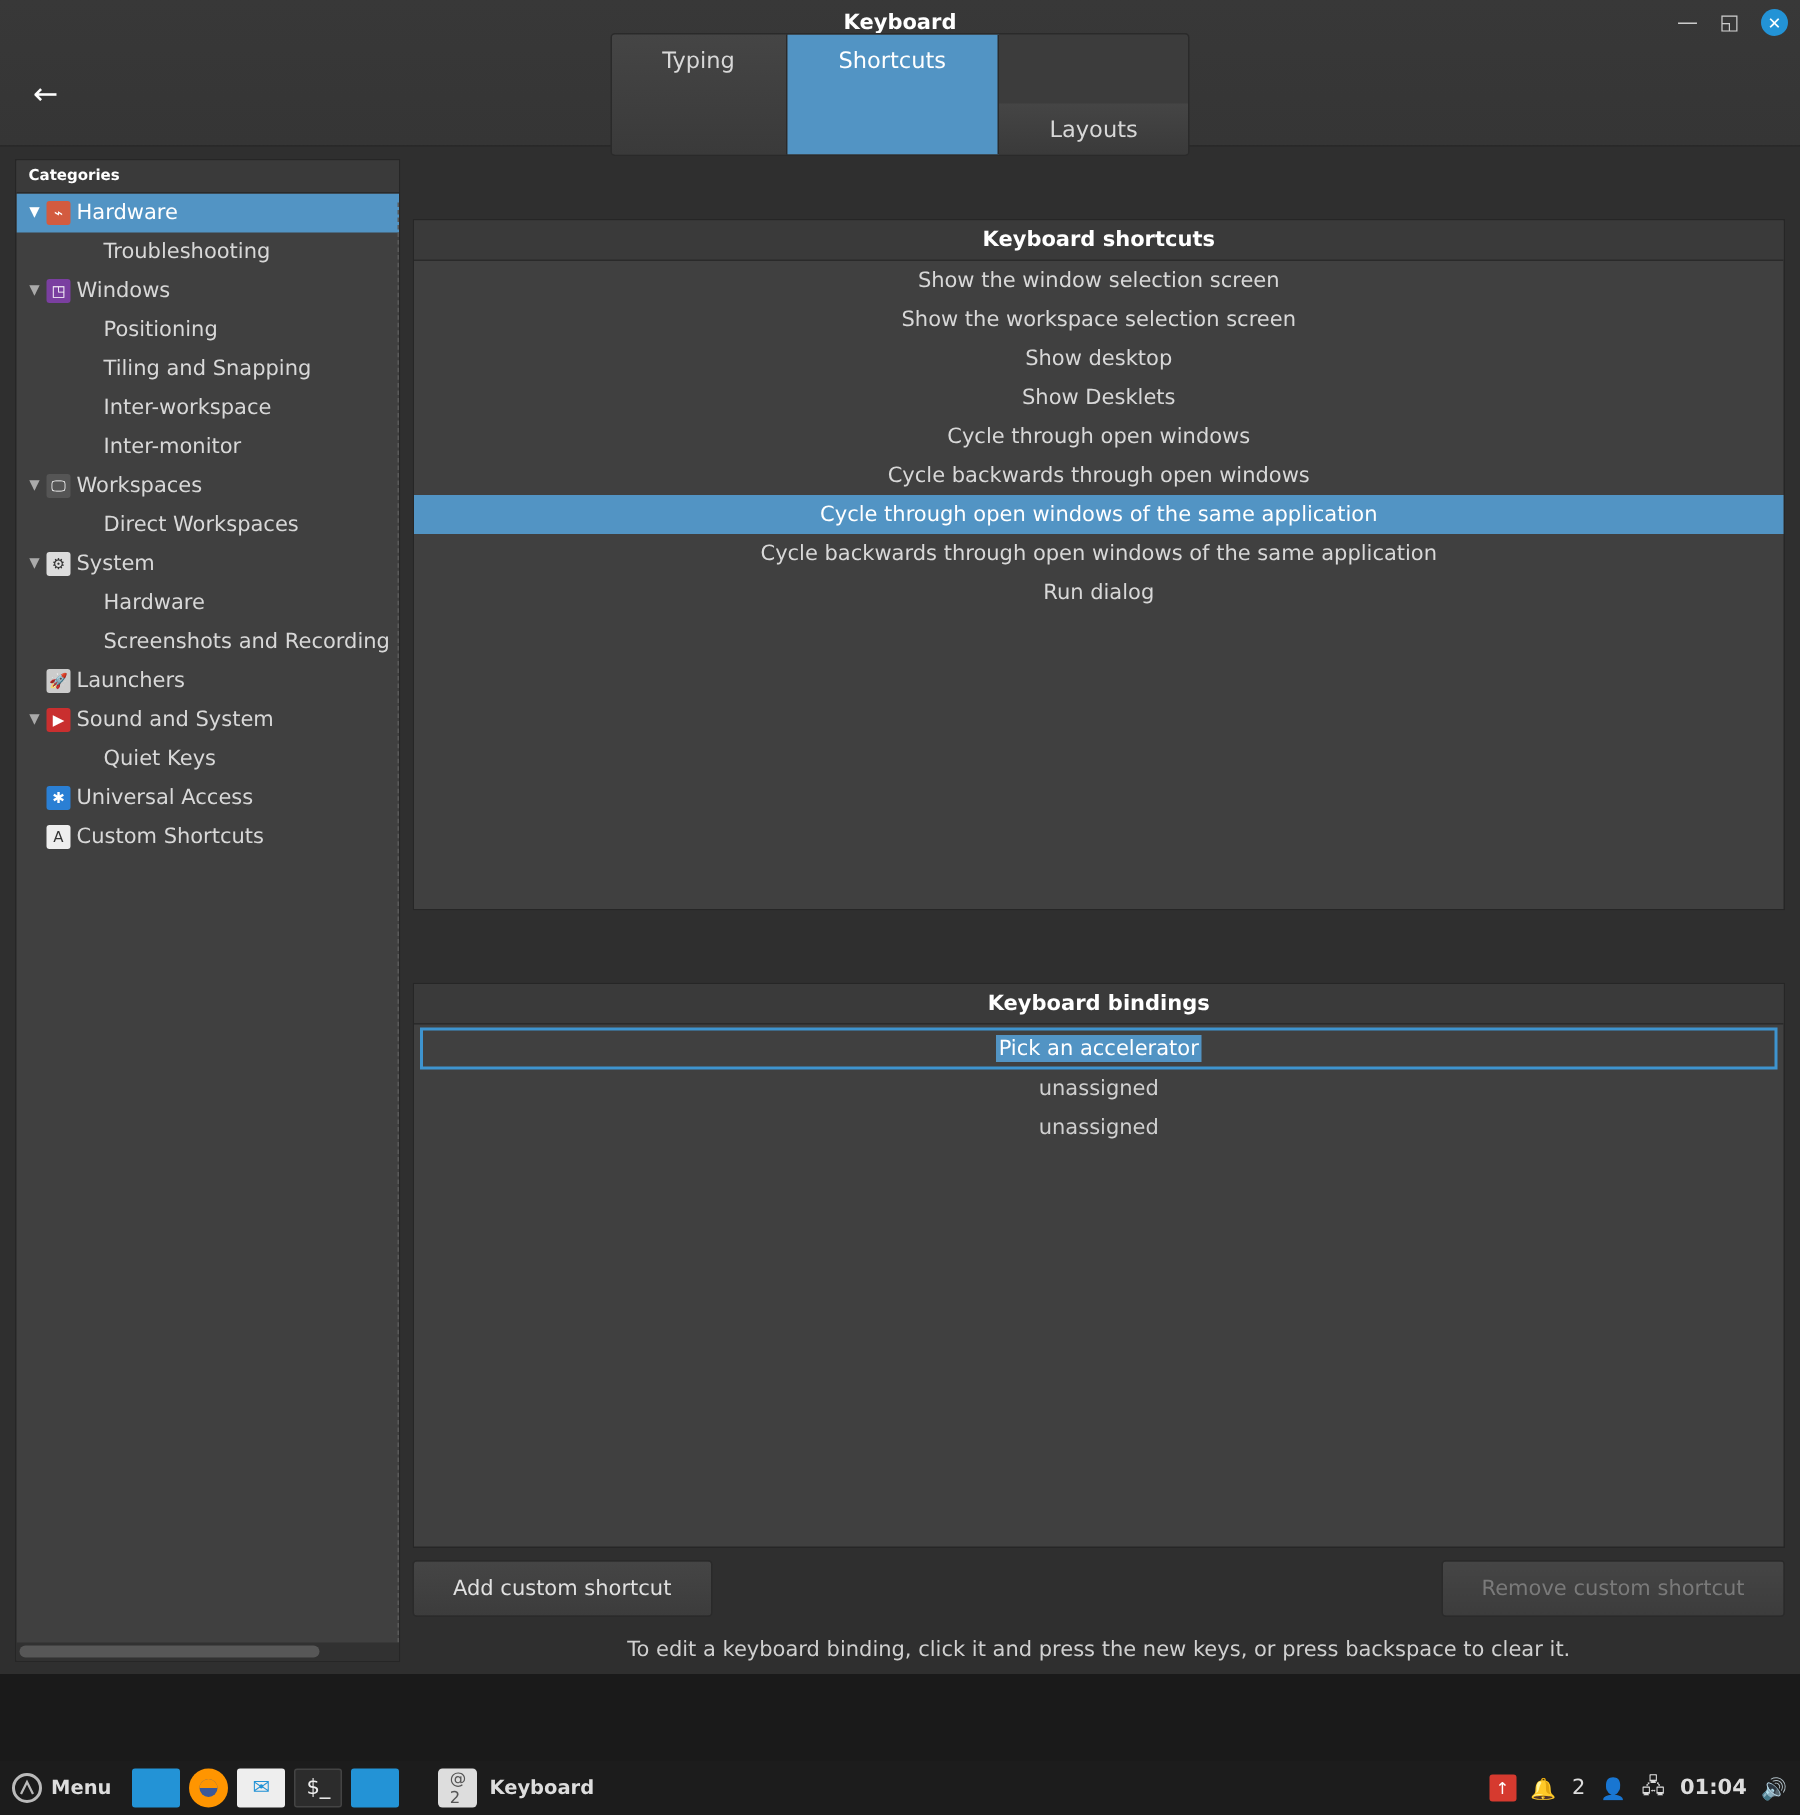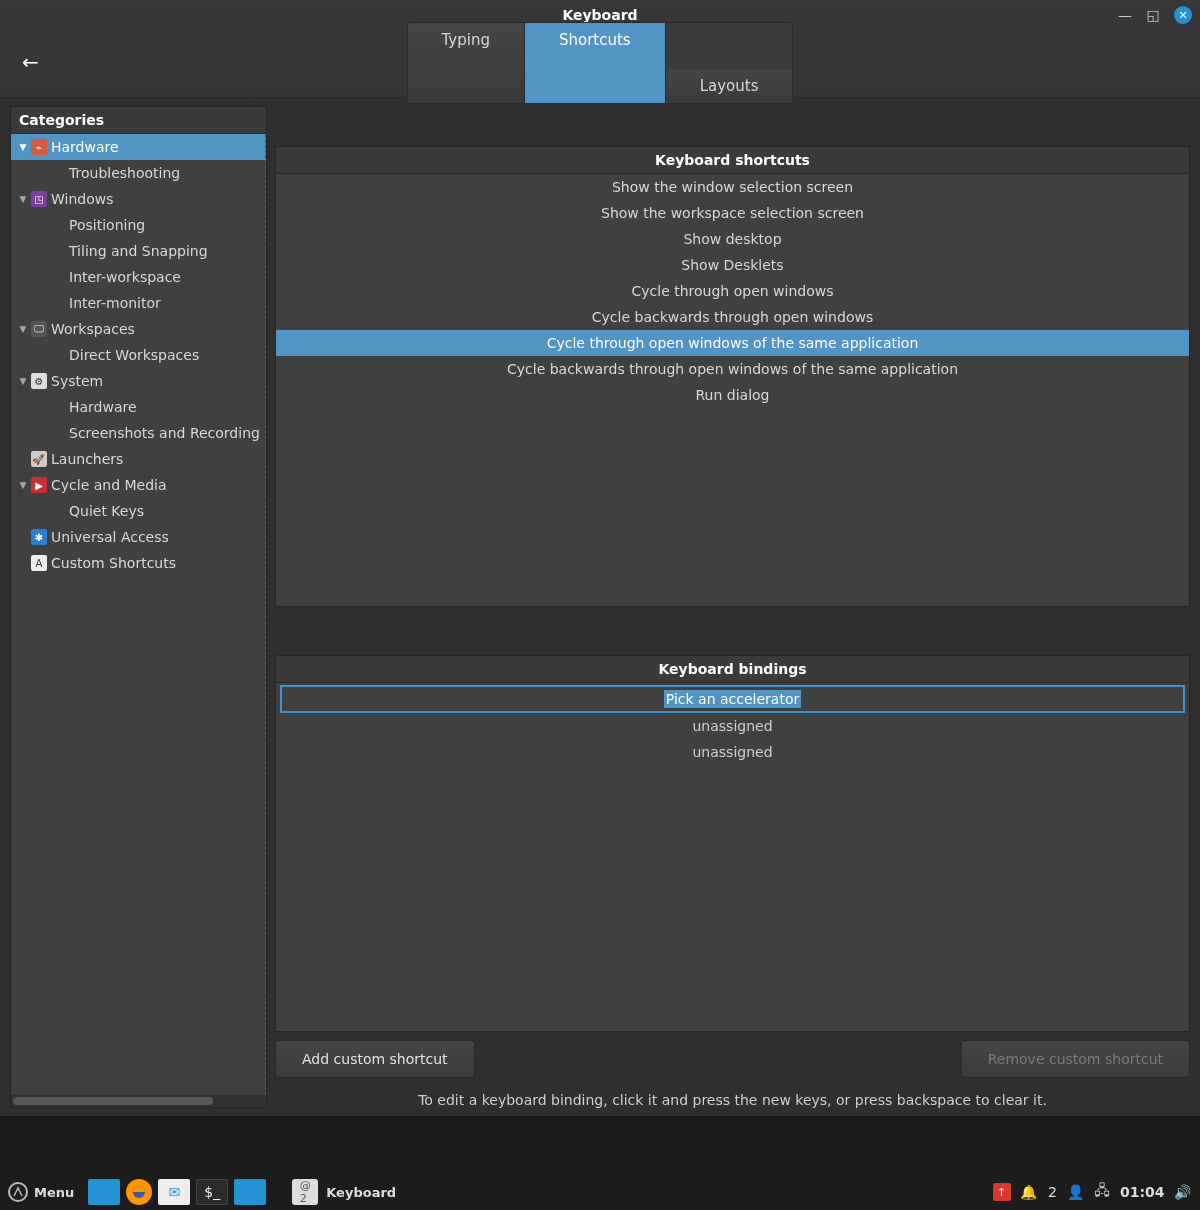--- a/index.html
+++ b/index.html
@@ -17,21 +17,21 @@
   .back-btn { position:absolute; left: 22px; top: 20px; color:#fff; font-size:20px; cursor:pointer; }
   .tabs { display:flex; border:1px solid #2a2a2a; border-radius:3px; overflow:hidden; background:#3c3c3c; }
   .tab { padding: 8px 34px; font-size:15px; color:#d8d8d8; cursor:pointer; border-right:1px solid #2a2a2a; background: linear-gradient(#454545,#3a3a3a); }
   .tab:last-child { border-right:none;margin-top:46px; }
   .tab.active { background: #5294c4; color:#fff;text-align:center; }
   
   
   .content { display:flex; height: 1018px; background:#2f2f2f; padding: 8px 10px 8px 10px; gap: 8px;}
   
   .sidebar { width: 257px; display:flex; flex-direction:column; border:1px solid #262626; background:#404040; position:relative; }
-  .sidebar-header { background:#3a3a3a; padding:5px 8px; font-weight:bold; color:#fff; font-size:14px; border-bottom:1px solid #2a2a2a; }
+  .sidebar-header { background:#3a3a3a; padding:5px 8px; font-weight:bold; color:#fff; font-size:10px; border-bottom:1px solid #2a2a2a; }
   .sidebar-list { flex:1; overflow:hidden; }
   .cat-row { display:flex; align-items:center; height:26px; padding-left:6px; font-size:14px; color:#d8d8d8; cursor:pointer; white-space:nowrap; overflow:hidden; }
   .cat-row.selected { background:#5294c4; color:#fff; }
   .chev { width:12px; display:inline-flex; justify-content:center; font-size:9px; color:#aaa; margin-right:2px; }
   .chev.selected-c { color:#fff; }
   .cat-icon { width:16px; height:16px; margin-right:4px; border-radius:2px; display:inline-flex; align-items:center; justify-content:center; font-size:10px; color:#fff; flex-shrink:0; }
   .cat-children .cat-row { padding-left: 58px; }
   .sidebar-scrollbar { height:12px; background:#313131; position:relative; }
   .sidebar-thumb { position:absolute; left:2px; top:2px; height:8px; width:200px; background:#575757; border-radius:4px; }
   .sidebar-divider { position:absolute; right:0; top:28px; bottom:12px; width:1px; border-right: 1px dashed #5a5a5a; }
@@ -134,21 +134,21 @@
           <div class="cat-row">Screenshots and Recording</div>
         </div>
         <div class="cat-row">
           <span class="chev"></span>
           <span class="cat-icon" style="background: rgb(204, 204, 204); color: rgb(51, 51, 51);">🚀</span>
           <span>Launchers</span>
         </div>
         <div class="cat-row">
           <span class="chev">▼</span>
           <span class="cat-icon" style="background: rgb(201, 47, 47);">▶</span>
-          <span>Cycle and Media</span>
+          <span>Sound and System</span>
         </div>
         <div class="cat-children">
           <div class="cat-row">Quiet Keys</div>
         </div>
         <div class="cat-row">
           <span class="chev"></span>
           <span class="cat-icon" style="background: rgb(42, 127, 212);">✱</span>
           <span>Universal Access</span>
         </div>
         <div class="cat-row">

